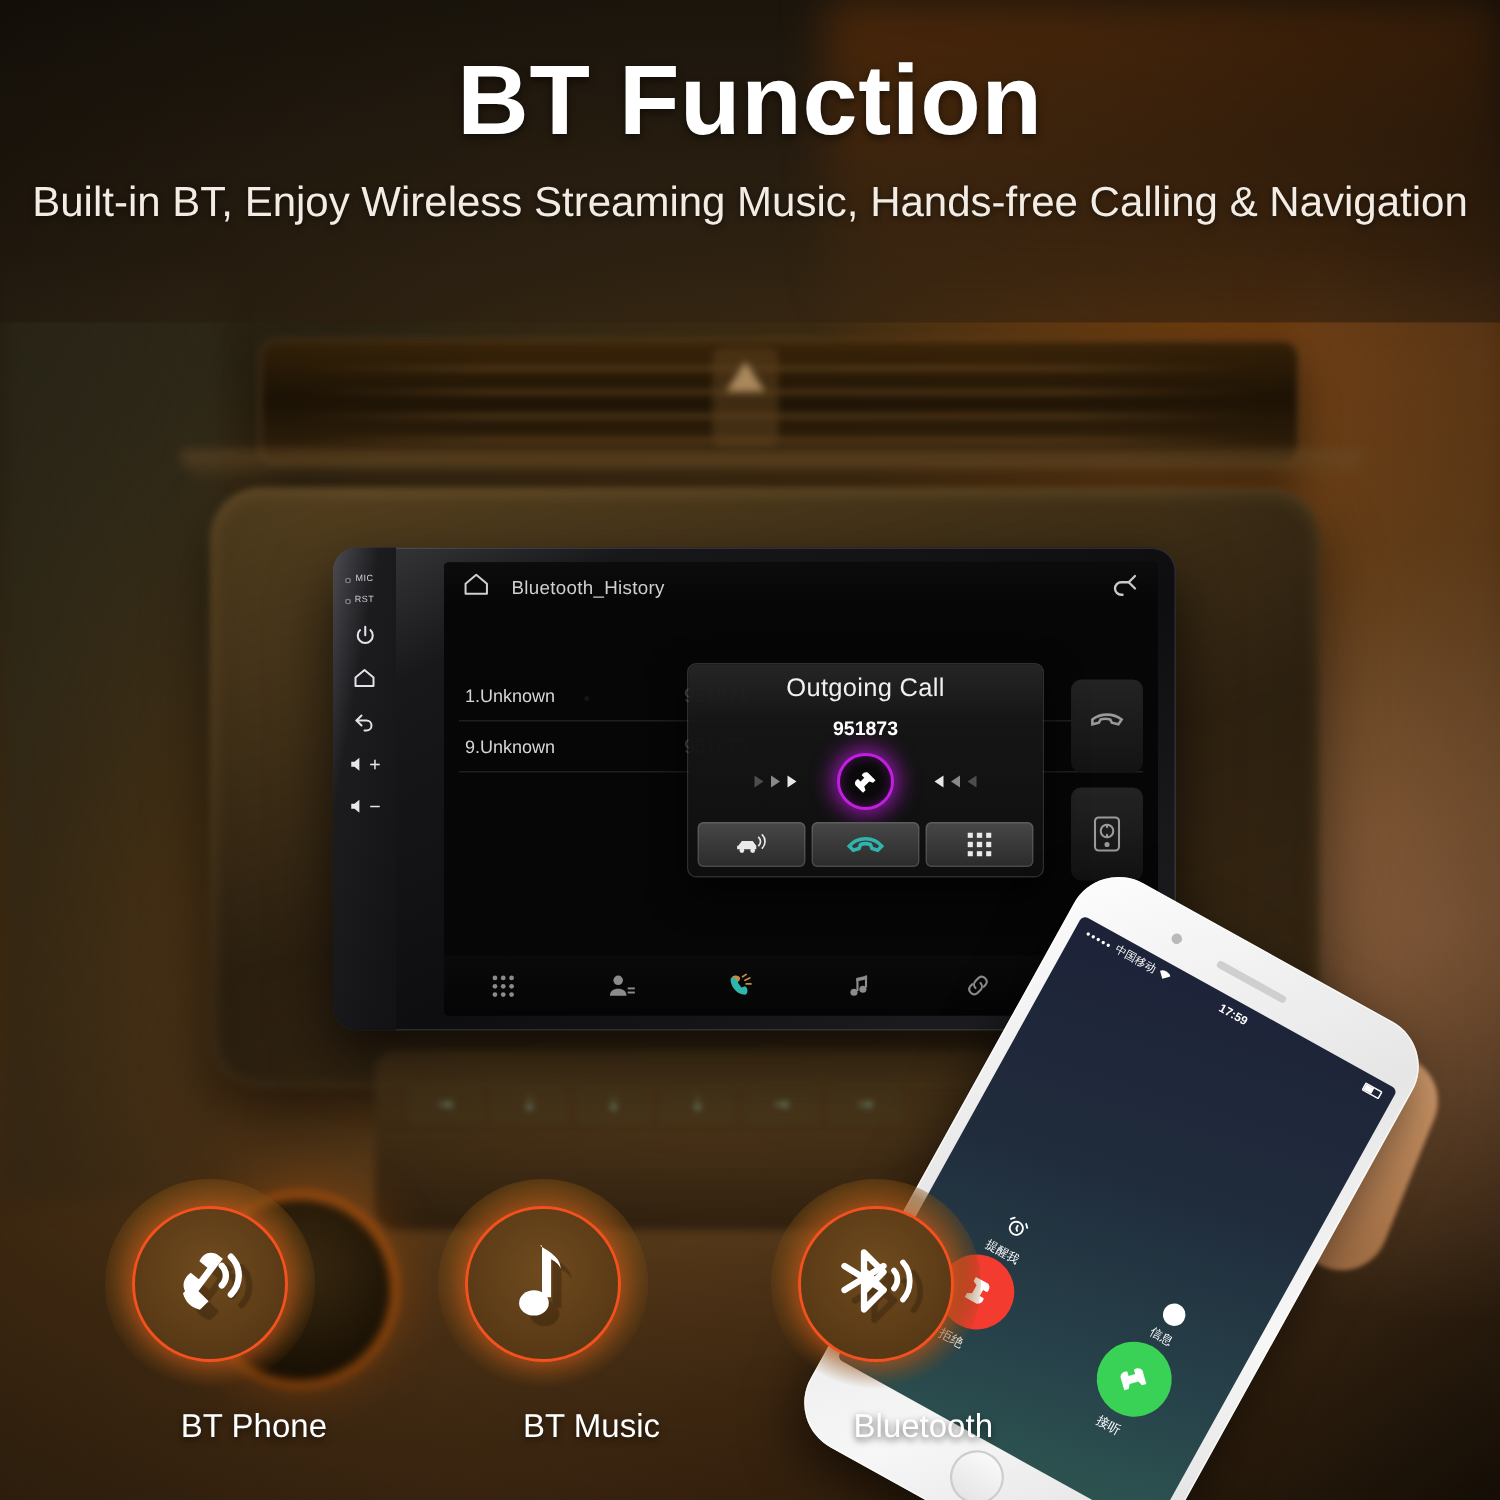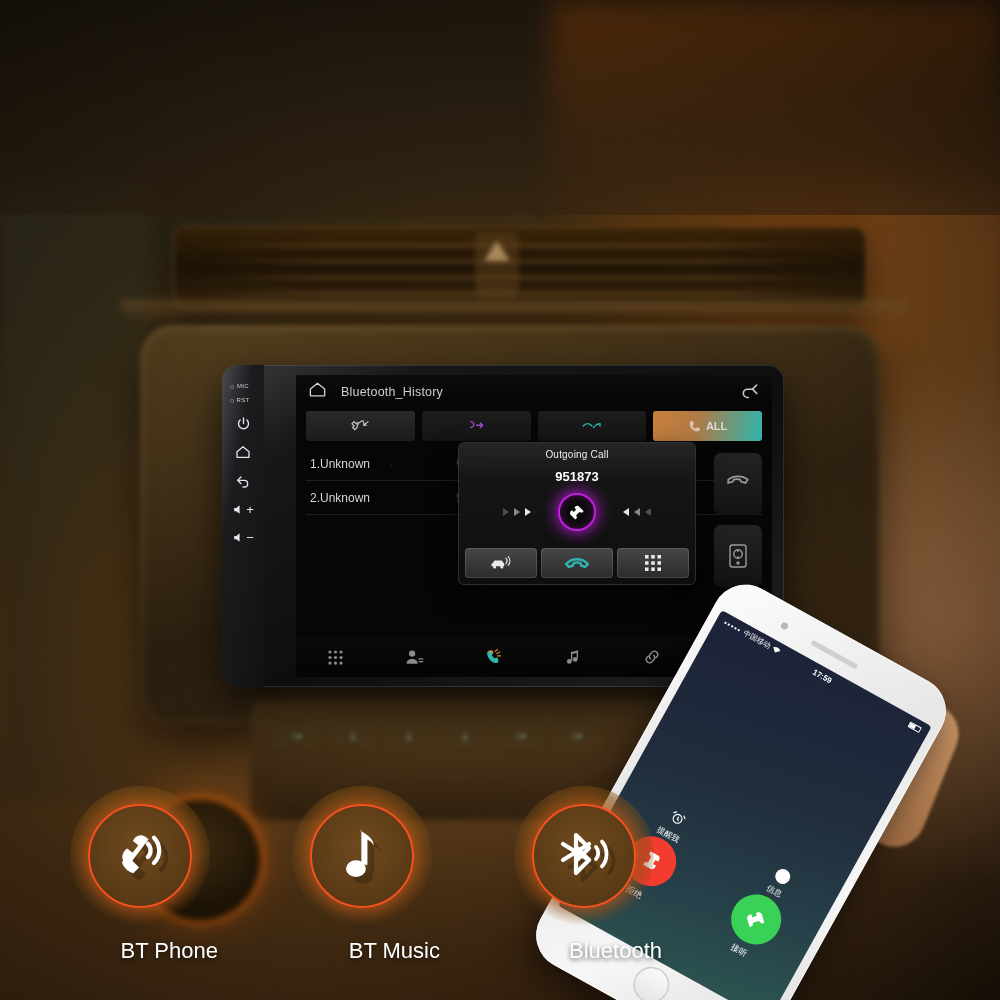--- a/index.html
+++ b/index.html
@@ -195,21 +195,21 @@
   }
   .hu-nav .ni { color:#8b8b8b; display:flex; align-items:center; }
 
   
   .hu-dialog {
     position:absolute; left:163px; top:68px; width:236px; height:141px;
     border-radius:5px;
     background:linear-gradient(180deg, rgba(38,38,38,.97) 0%, rgba(22,22,22,.97) 26%, rgba(14,14,14,.97) 100%);
     box-shadow:0 0 0 1px rgba(130,130,130,.35), 0 10px 26px rgba(0,0,0,.7);
   }
-  .dlg-title { text-align:center; font-size:10px; color:#f0f0f0; padding-top:6px; letter-spacing:.2px; }
+  .dlg-title { text-align:center; font-size:17px; color:#f0f0f0; padding-top:6px; letter-spacing:.2px; }
   .dlg-num { text-align:center; font-size:13px; color:#fff; font-weight:bold; margin-top:9px; }
   .dlg-ring-wrap { position:relative; height:44px; margin-top:6px; display:flex; align-items:center; justify-content:center; }
   .dlg-ring {
     width:38px; height:38px; border-radius:50%;
     background:#0a0a0a; border:2.5px solid #c11ee0;
     box-shadow:0 0 14px 3px rgba(193,30,224,.75), inset 0 0 8px rgba(193,30,224,.35);
     display:flex; align-items:center; justify-content:center; color:#fff;
   }
   .dlg-arrows { display:flex; gap:5px; align-items:center; }
   .dlg-arrows.left { position:absolute; left:44px; }
@@ -331,20 +331,24 @@
     <div class="dash-btn">⇝</div>
     <div class="dash-btn">⇝</div>
   </div>
   <div class="dash-knob knob-l"></div>
   <div class="dash-knob knob-r"></div>
 
   <div class="bg-topband"></div>
   <div class="bg-topsheen"></div>
   <div class="bg-vignette"></div>
 
+  <div class="header">
+    <h1>BT Function</h1>
+    <div class="sub">Built-in BT, Enjoy Wireless Streaming Music, Hands-free Calling &amp; Navigation</div>
+  </div>
 
   <div id="headunit">
 
     <div class="hu-bezel">
       <div class="hu-pin">MIC</div>
       <div class="hu-pin">RST</div>
       <div class="hu-key">
         <svg width="15" height="15" viewBox="0 0 24 24" fill="none" stroke="currentColor" stroke-width="2.2" stroke-linecap="round">
           <path d="M12 3v9"></path>
             <path d="M6.5 6.5a8 8 0 1 0 11 0"></path>
@@ -386,55 +390,29 @@
         </span>
         <span class="hu-title">Bluetooth_History</span>
         <span class="hu-back">
           <svg width="20" height="20" viewBox="0 0 24 24" fill="none" stroke="currentColor" stroke-width="1.9" stroke-linecap="round" stroke-linejoin="round">
             <path d="M20 6 15 11l5 5"></path>
               <path d="M15 11H9a5 5 0 0 0 0 10h1"></path>
           </svg>
         </span>
       </div>
 
-      <div class="hu-tabs">
-        <div class="hu-tab">
-          <svg width="22" height="16" viewBox="0 0 30 20" fill="none" stroke="#c9c9c9" stroke-width="1.6" stroke-linecap="round">
-            <path d="M20 3c-5 0-9 4-9 9l-3 3-3-3 2-2-3-3 3-3 3 3 2-2"></path>
-              <path d="M26 4l-6 5m0 0h4m-4 0V5"></path>
-          </svg>
-        </div>
-        <div class="hu-tab dim">
-          <svg width="22" height="16" viewBox="0 0 30 20" fill="none" stroke="#a24ad6" stroke-width="1.8" stroke-linecap="round">
-            <path d="M8 4c2 0 4 2 4 4s-2 4-4 4"></path>
-              <path d="M16 9h8m0 0-3-3m3 3-3 3"></path>
-          </svg>
-        </div>
-        <div class="hu-tab dim">
-          <svg width="24" height="16" viewBox="0 0 30 20" fill="none" stroke="#2fb5ae" stroke-width="1.8" stroke-linecap="round">
-            <path d="M4 10c3-4 8-4 11 0"></path>
-              <path d="M17 12c2-3 5-5 8-5m0 0-3 1m3-1v3"></path>
-          </svg>
-        </div>
-        <div class="hu-tab all">
-          <svg width="14" height="14" viewBox="0 0 24 24" fill="#ffffff" opacity=".55">
-              <path d="M6 3c2 0 4 3 4 5s-2 3-2 4 3 4 4 4 2-2 4-2 5 2 5 4-3 3-5 3C8 21 3 14 3 8c0-2 1-5 3-5z"></path>
-            </svg>
-          <span class="tab-label">ALL</span>
-        </div>
-      </div>
 
       <div class="hu-list">
         <div class="hu-row">
           <span class="nm">1.Unknown</span>
           <span class="num">951871</span>
           <span class="arrow">→</span>
         </div>
         <div class="hu-row">
-          <span class="nm">2.Unknown</span>
+          <span class="nm">9.Unknown</span>
           <span class="num">951873</span>
           <span class="arrow">→</span>
         </div>
       </div>
 
       <div class="hu-sidebtns">
         <div class="hu-sidebtn">
           <svg width="26" height="26" viewBox="0 0 24 24" fill="none" stroke="currentColor" stroke-width="1.6" stroke-linecap="round">
             <path d="M3 8c5-4 13-4 18 0l-2 3-4-1-1-2c-2-.6-4-.6-6 0l-1 2-4 1z"></path>
           </svg>

